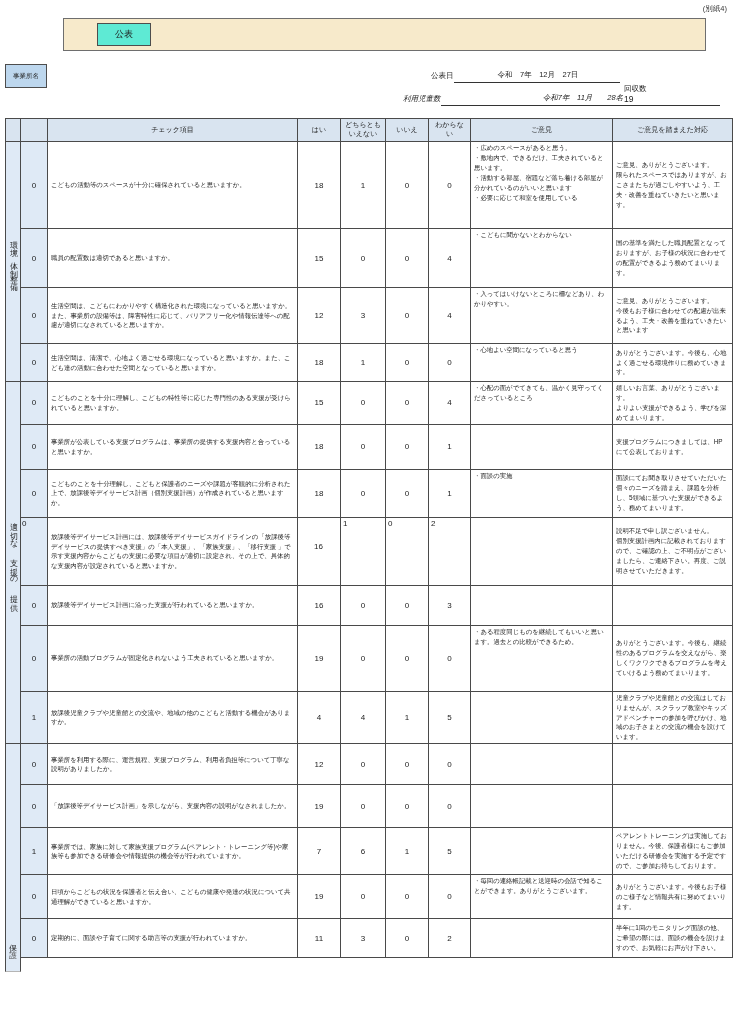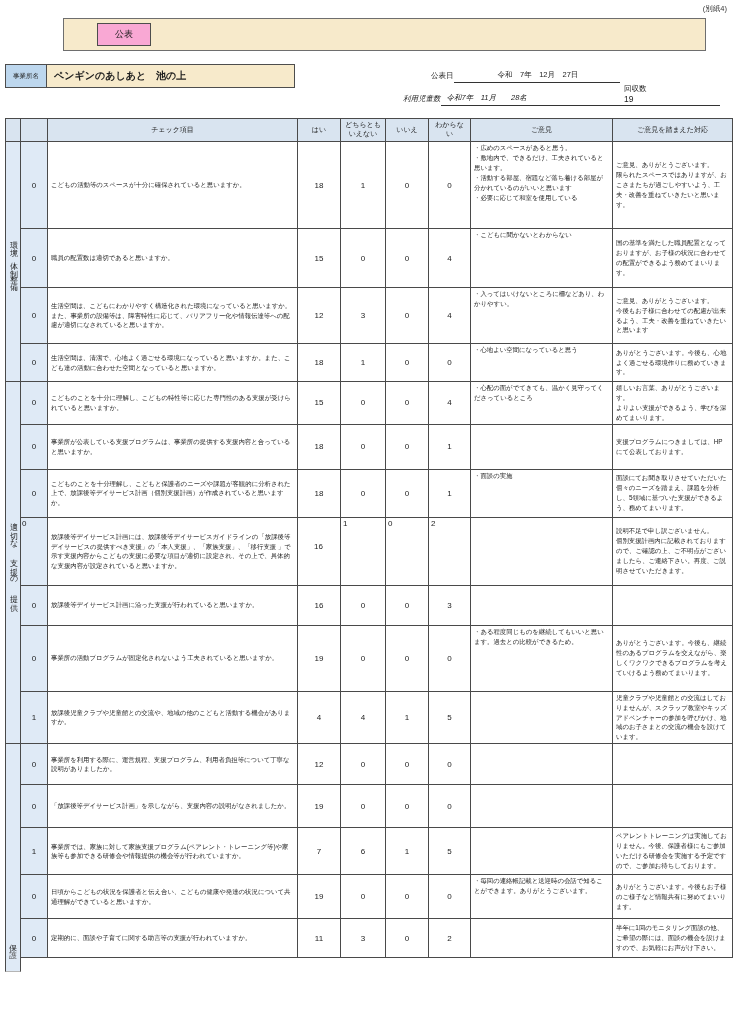--- a/index.html
+++ b/index.html
@@ -7,40 +7,40 @@
     width:737px;height:1024px;position:relative;background:#ffffff;
     font-family:"Liberation Sans","DejaVu Sans",sans-serif;color:#1c1c1c;
     overflow:hidden;
   }
   .note{position:absolute;top:4px;right:10px;font-size:7.5px;color:#333;}
   .banner{
     position:absolute;left:63px;top:18px;width:641px;height:31px;
     background:#f7eacb;border:1px solid #6e6e6e;display:flex;align-items:center;justify-content:center;
   }
   .pub-box{
-    position:absolute;left:33px;top:4px;width:52px;height:21px;background:#f9a8d4;
+    position:absolute;left:33px;top:4px;width:52px;height:21px;background:#5eead4;
     border:1px solid #4d4d4d;display:flex;align-items:center;justify-content:center;font-size:9px;
   }
   .banner-title{font-weight:bold;font-size:11px;letter-spacing:0.3px;}
   .office{position:absolute;left:5px;top:64px;height:24px;display:flex;}
   .office-label{
     width:42px;background:#bdd7ee;border:1px solid #4d4d4d;font-size:6.5px;
     display:flex;align-items:center;justify-content:center;box-sizing:border-box;
   }
   .office-name{
     width:248px;background:#f7eacb;border:1px solid #4d4d4d;border-left:none;
     font-weight:bold;font-size:10px;display:flex;align-items:center;padding-left:7px;box-sizing:border-box;
   }
   .meta-line{position:absolute;font-size:7.5px;display:flex;align-items:flex-end;}
   .meta1{left:431px;top:70px;}
   .meta2{left:403px;top:93px;font-style:italic;}
   .meta-label{padding-bottom:2px;}
   .meta-value{border-bottom:1px solid #333;padding:0 0 2px 6px;box-sizing:border-box;}
   .meta1 .meta-value{width:166px;padding-left:44px;}
-  .meta2 .meta-value{width:279px;}
+  .meta2 .meta-value{width:279px;text-align:center;}
   .collect-label{position:absolute;left:624px;top:84px;font-size:7.5px;}
   .collect-value{position:absolute;left:624px;top:94px;font-size:8.5px;}
 
   table.eval{
     position:absolute;left:5px;top:118px;width:727px;
     border-collapse:collapse;table-layout:fixed;
   }
   table.eval th,table.eval td{
     border:1px solid #4a4a4a;padding:1px 3px;box-sizing:border-box;overflow:hidden;
   }
@@ -82,21 +82,20 @@
 <body>
 
 <div class="note">(別紙4)</div>
 
 <div class="banner">
   <div class="pub-box">公表</div>
 </div>
 
 <div class="office">
   <div class="office-label">事業所名</div>
-  <div class="office-name">ペンギンのあしあと　池の上</div>
 </div>
 
 <div class="meta-line meta1">
   <span class="meta-label">公表日</span>
   <span class="meta-value">令和　7年　12月　27日</span>
 </div>
 <div class="collect-label">回収数</div>
 <div class="collect-value">19</div>
 <div class="meta-line meta2">
   <span class="meta-label">利用児童数</span>

